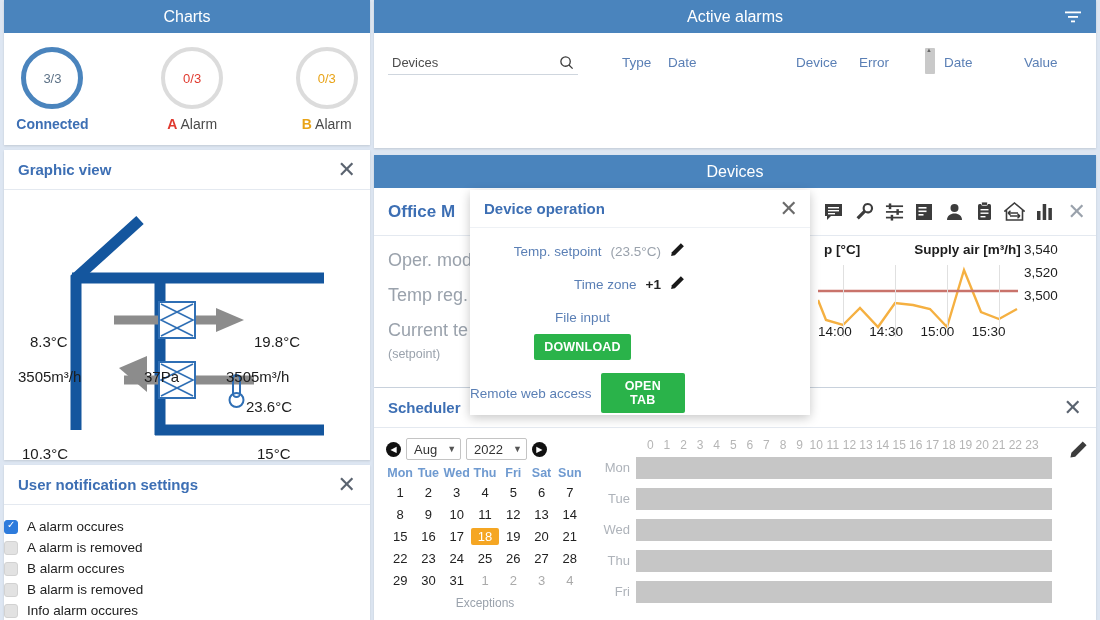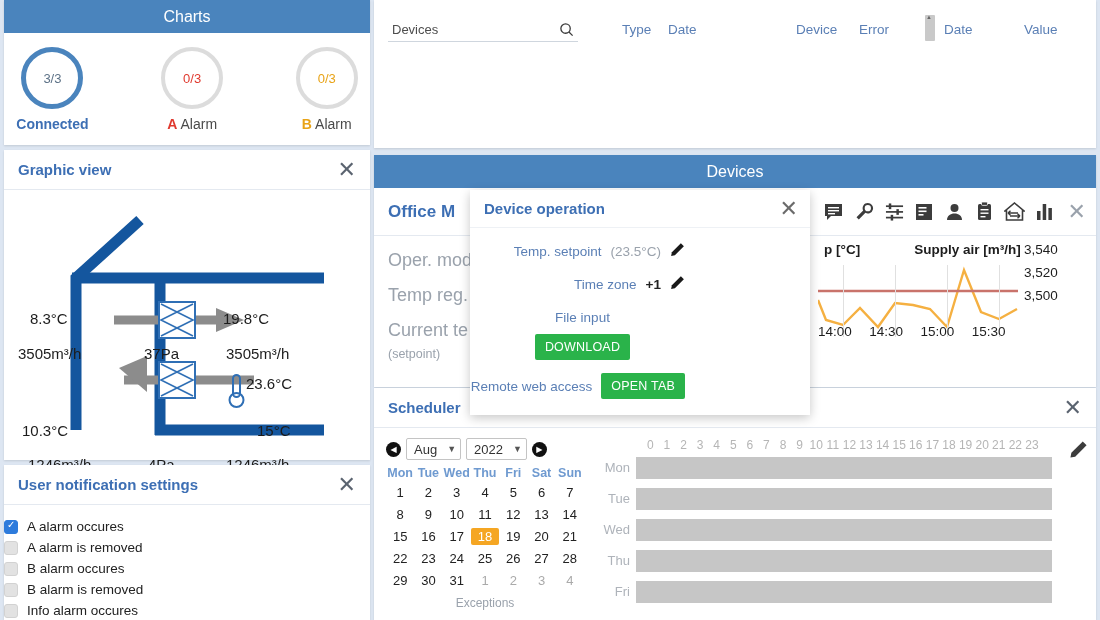--- a/index.html
+++ b/index.html
@@ -51,21 +51,21 @@
   .donut-label { margin-top: 7px; font-size: 14px; font-weight: bold; }
   .donut-label.connected { color: #3d6fb4; font-weight: normal; }
   .donut-label.connected b { color: #3d6fb4; }
   .lbl-a { color: #e03a2f; } .lbl-b { color: #e8a317; }
   .lbl-rest { color: #4a4a4a; font-weight: normal; }
 
   #graphic-panel { left: 4px; top: 150px; width: 366px; height: 310px;
     box-shadow: 0 1px 2px rgba(0,0,0,.12); }
   .graphic-body { position: relative; height: 268px; }
   .g-txt { position: absolute; font-size: 15px; color: #1c1c1c;
-    font-family: "Liberation Sans", sans-serif; white-space: nowrap; }
+    font-family: "Liberation Sans", sans-serif; white-space: nowrap; margin-top: 23px; }
 
   #notif-panel { left: 4px; top: 465px; width: 366px; height: 155px;
     box-shadow: 0 1px 2px rgba(0,0,0,.12); }
   .notif-body { padding: 14px 0 0 0; display: flex; }
   .notif-lead { color: #5a7fb5; font-size: 13px; width: 162px;
     text-align: right; padding-right: 10px; padding-top: 2px; }
   .cb-list { display: flex; flex-direction: column; gap: 6px; }
   .cb-row { display: flex; align-items: center; gap: 9px; font-size: 13.5px; color: #222; }
   .cb { width: 14px; height: 14px; border-radius: 3px; background: #e2e2e2;
     border: 1px solid #d2d2d2; flex: none; }
@@ -153,21 +153,21 @@
     position: absolute; left: 470px; top: 190px; width: 340px; height: 225px;
     background: #fff; box-shadow: 0 3px 10px rgba(0,0,0,.22); z-index: 50;
   }
   .op-head { height: 38px; display: flex; align-items: center;
     justify-content: space-between; padding: 0 12px 0 14px; border-bottom: 1px solid #eef1f5; }
   .op-row { display: flex; align-items: center; justify-content: flex-end;
     gap: 9px; padding-right: 125px; margin-top: 14px; }
   .op-lbl { color: #5a7fb5; font-size: 13.5px; white-space: nowrap; }
   .op-val { color: #9aa2ac; font-size: 13.5px; }
   .op-val.dark { color: #222; font-weight: bold; }
-  .gbtn { background: #2ab34a; color: #fff; font-size: 12.5px; font-weight: normal;
+  .gbtn { background: #2ab34a; color: #fff; font-size: 12.5px; font-weight: bold;
     padding: 6px 10px; border: none; border-radius: 2px; cursor: pointer;
     letter-spacing: .2px; }
   .pencil { cursor: pointer; }
 </style>
 </head>
 <body>
 
 <div class="app">
 
   <div class="panel" id="charts-panel">
@@ -220,21 +220,21 @@
 
         <line x1="120" y1="168" x2="250" y2="168" stroke="#8c8c8c" stroke-width="9" transform="translate(0,22)"></line>
         <polygon points="115,178 143,166 143,202" fill="#8c8c8c"></polygon>
         <rect x="155" y="172" width="36" height="36" fill="#fff" stroke="#2f6fb5" stroke-width="2"></rect>
         <path d="M157 174 L189 190 L157 206 M189 174 L157 190 L189 206" stroke="#2f6fb5" stroke-width="1.6" fill="none"></path>
 
         <rect x="229" y="185" width="7" height="22" rx="3.5" fill="none" stroke="#2f6fb5" stroke-width="2"></rect>
         <circle cx="232.5" cy="210" r="7" fill="none" stroke="#2f6fb5" stroke-width="2"></circle>
       </svg>
       <div class="g-txt" style="left:26px; top:120px;">8.3°C</div>
-      <div class="g-txt" style="left:219px; top:120px;">19.8°C</div>
+      <div class="g-txt" style="left:250px; top:120px;">19.8°C</div>
       <div class="g-txt" style="left:14px; top:155px;">3505m³/h</div>
       <div class="g-txt" style="left:140px; top:155px;">37Pa</div>
       <div class="g-txt" style="left:222px; top:155px;">3505m³/h</div>
       <div class="g-txt" style="left:242px; top:185px;">23.6°C</div>
       <div class="g-txt" style="left:18px; top:232px;">10.3°C</div>
       <div class="g-txt" style="left:253px; top:232px;">15°C</div>
       <div class="g-txt" style="left:24px; top:266px;">1246m³/h</div>
       <div class="g-txt" style="left:144px; top:266px;">4Pa</div>
       <div class="g-txt" style="left:222px; top:266px;">1246m³/h</div>
     </div>
@@ -266,20 +266,30 @@
         <div class="cb-row">
             <span class="cb"></span>
             <span>Info alarm occures</span>
           </div>
 
       </div>
     </div>
   </div>
 
   <div class="panel" id="alarms-panel">
+    <div class="panel-head">
+      <span>Active alarms</span>
+      <span class="filter-btn">
+        <svg width="18" height="14" viewBox="0 0 18 14">
+          <rect x="1" y="1.5" width="16" height="1.8" fill="#fff"></rect>
+          <rect x="4" y="6" width="10" height="1.8" fill="#fff"></rect>
+          <rect x="7" y="10.5" width="4" height="1.8" fill="#fff"></rect>
+        </svg>
+      </span>
+    </div>
     <div class="alarm-toolbar">
       <div class="search-box">
         <span>Devices</span>
         <svg width="15" height="15" viewBox="0 0 16 16">
           <circle cx="7" cy="7" r="5" fill="none" stroke="#3a3a3a" stroke-width="1.4"></circle>
           <line x1="10.6" y1="10.6" x2="14.5" y2="14.5" stroke="#3a3a3a" stroke-width="1.4"></line>
         </svg>
       </div>
       <div class="cols">
         <div style="width:46px">Type</div>

